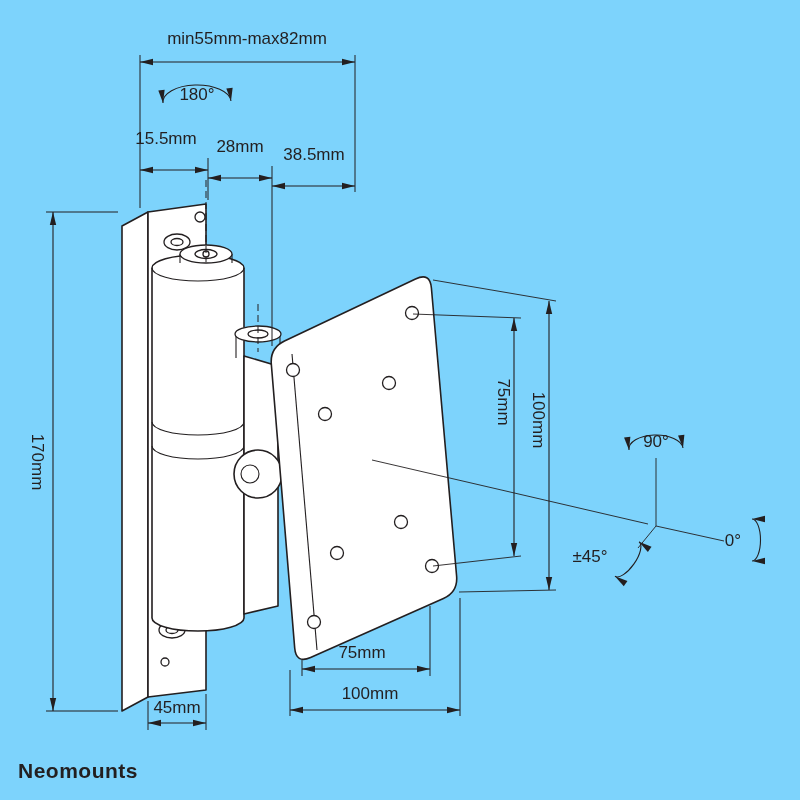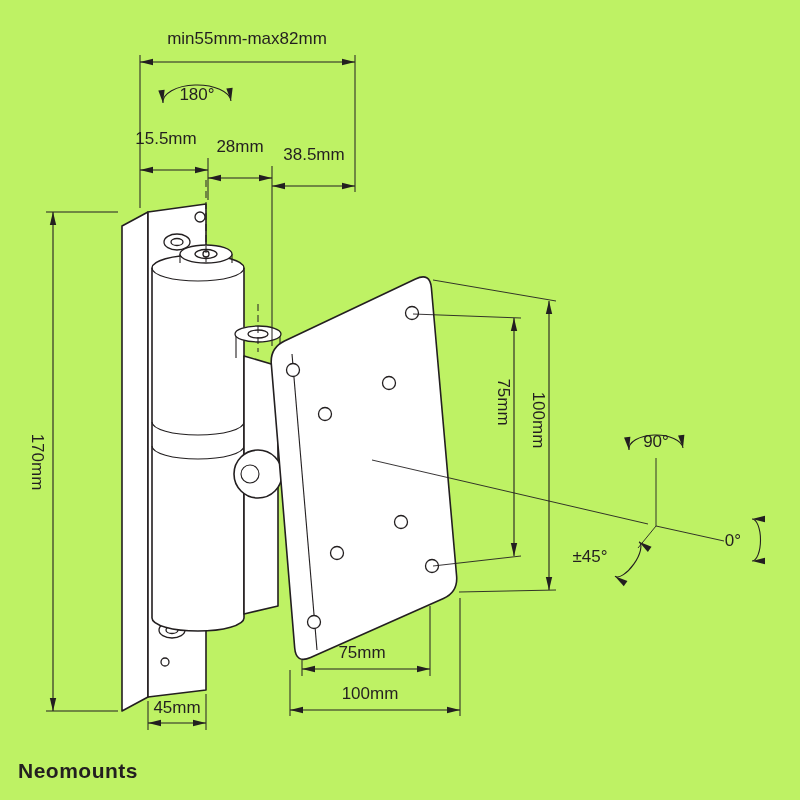--- a/index.html
+++ b/index.html
@@ -1,20 +1,20 @@
 <!DOCTYPE html>
 <html><head>
 <meta charset="utf-8">
 <style>
   html,body{margin:0;padding:0;}
   body{
     width:800px;height:800px;background:#ffffff;
     font-family:"Liberation Sans", sans-serif;
   }
-  .stage{position:relative;width:800px;height:800px;background:#bef264;}
+  .stage{position:relative;width:800px;height:800px;background:#7dd3fc;}
   svg{display:block;}
   .outline{fill:#ffffff;stroke:#231f20;stroke-width:1.6;stroke-linejoin:round;}
   .thin{fill:none;stroke:#231f20;stroke-width:1.1;}
   .xthin{fill:none;stroke:#231f20;stroke-width:0.9;}
   .dimline{fill:none;stroke:#231f20;stroke-width:1.1;}
   .ext{fill:none;stroke:#231f20;stroke-width:1;}
   .center{fill:none;stroke:#231f20;stroke-width:1;stroke-dasharray:7 4;}
   .hole{fill:#ffffff;stroke:#231f20;stroke-width:1.3;}
   text{fill:#231f20;font-size:17px;}
   .brand-text{font-size:21px;font-weight:700;letter-spacing:0.5px;}

